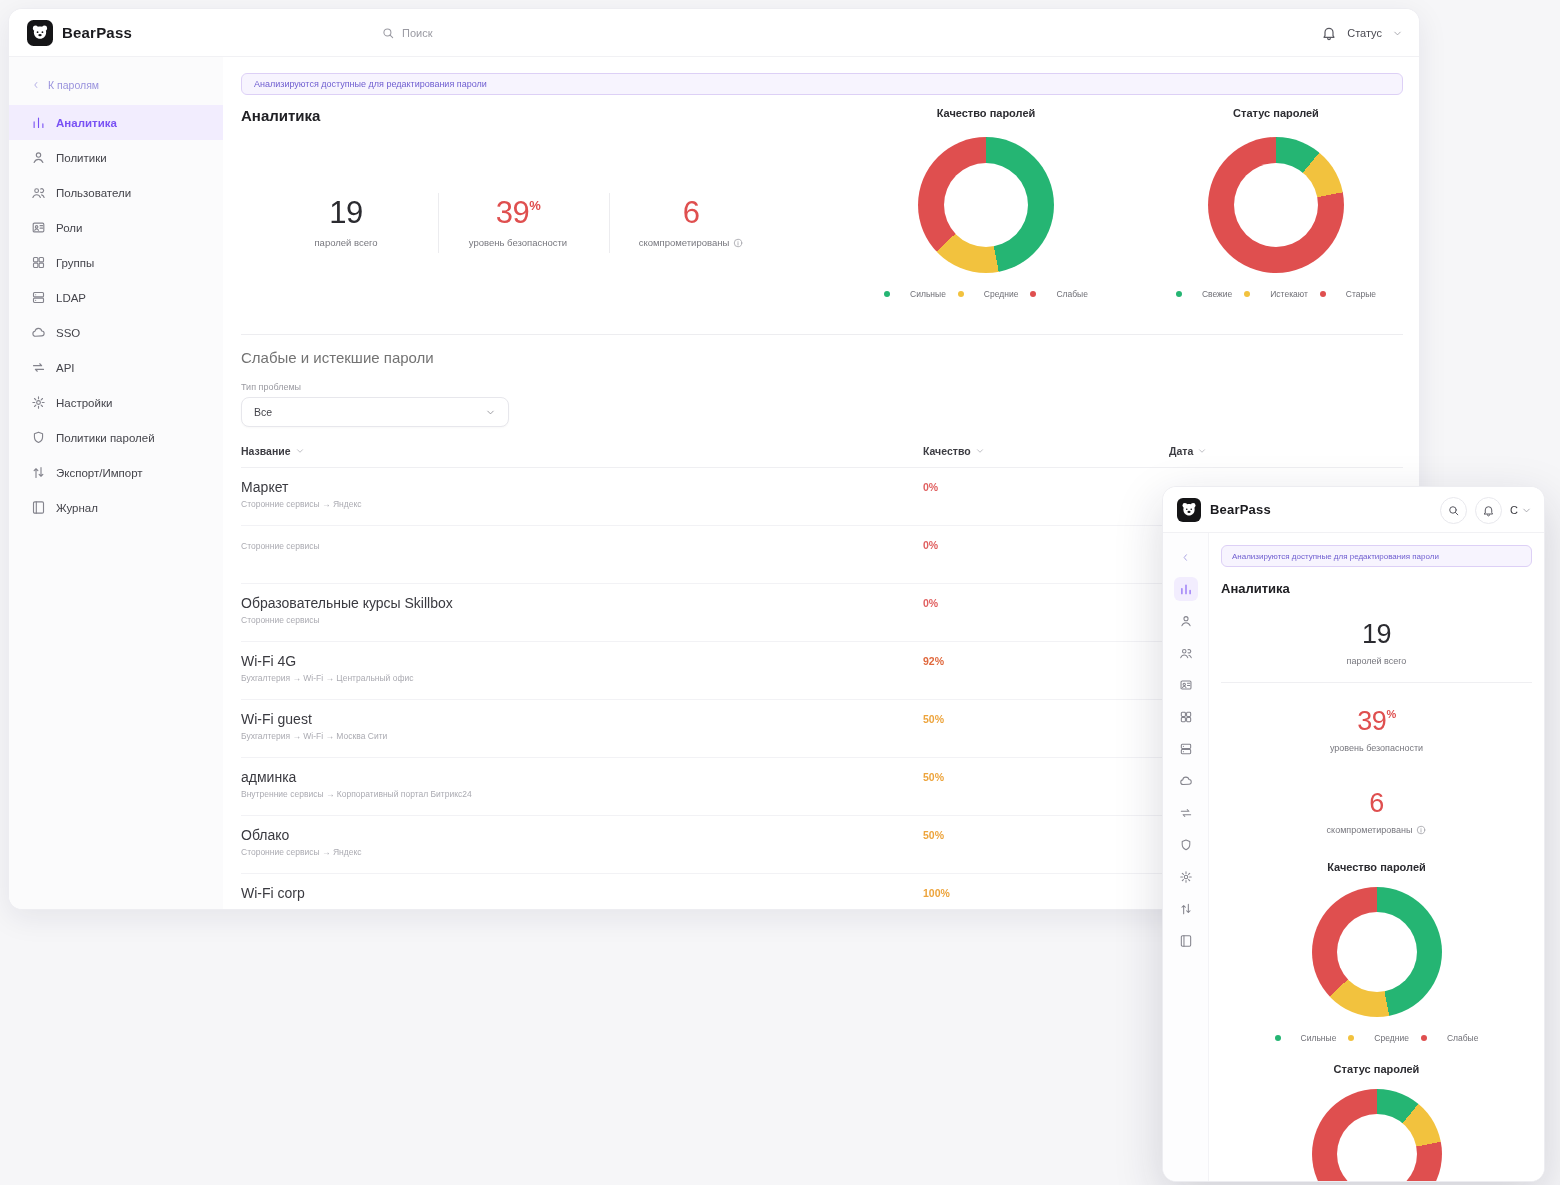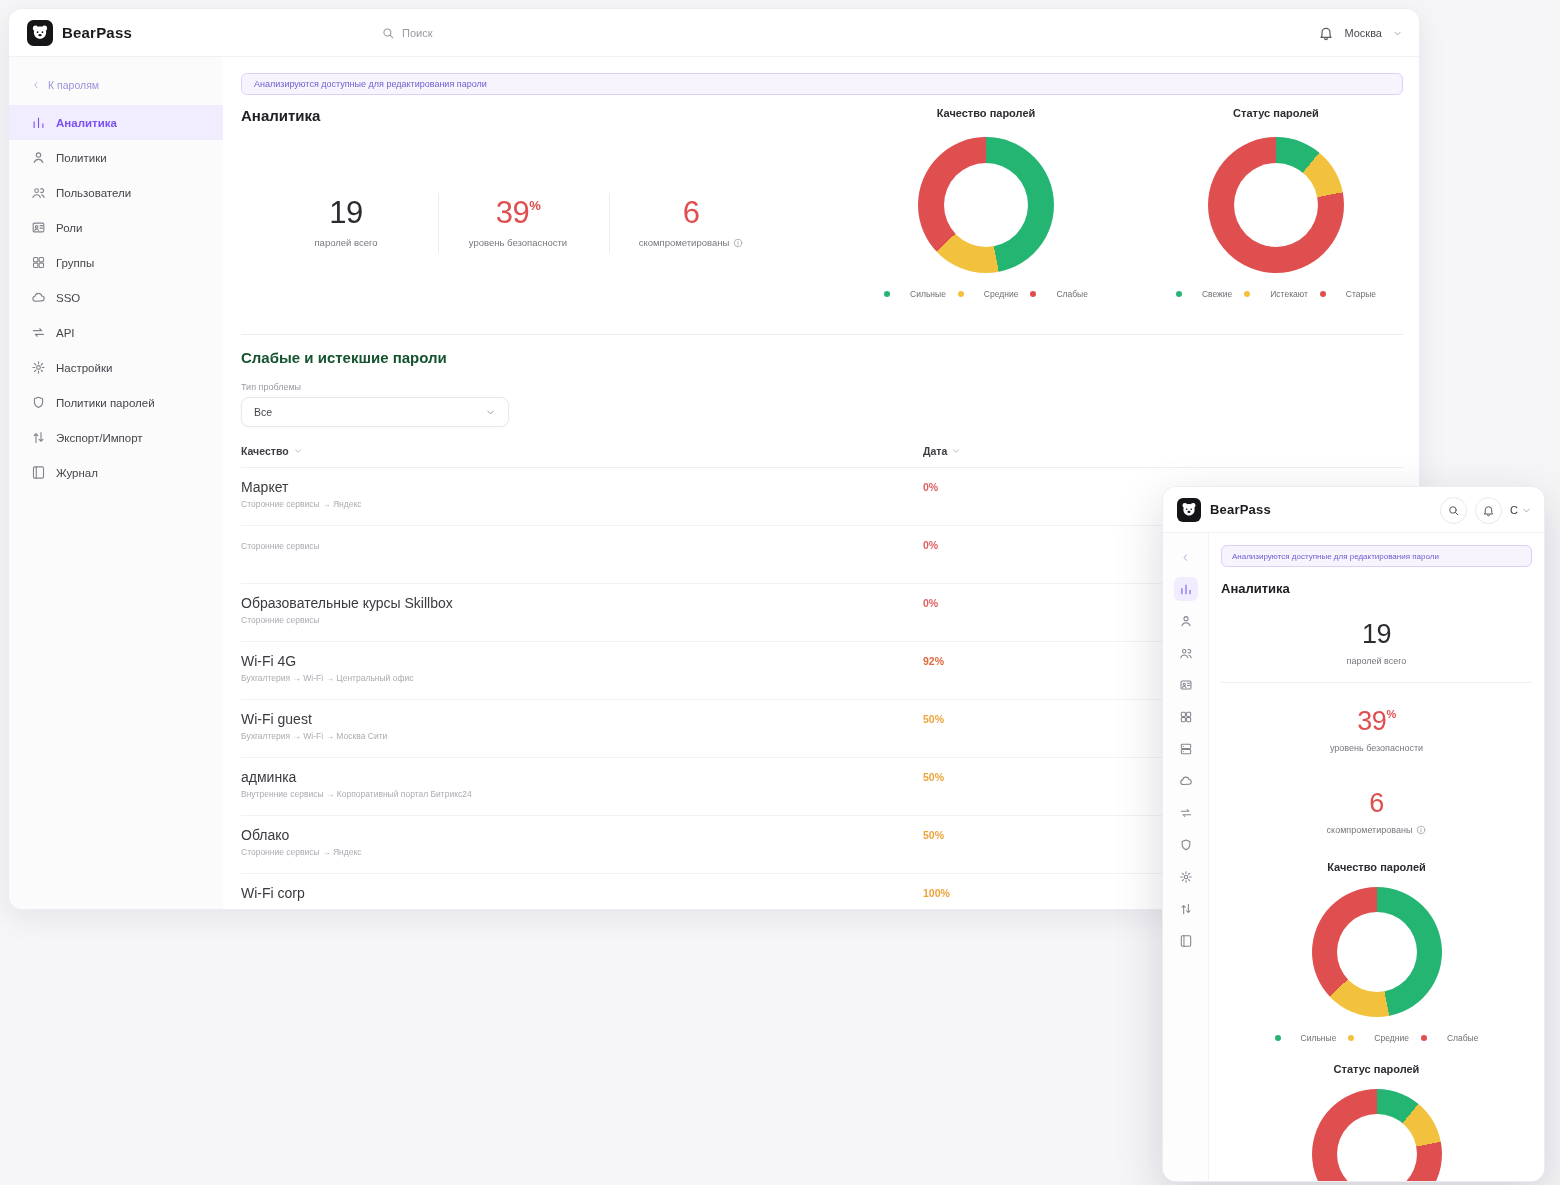--- a/index.html
+++ b/index.html
@@ -52,21 +52,21 @@
   .stat-div{position:absolute;top:90px;width:1px;height:60px;background:#ececef}
 
   .chart-block{position:absolute;top:4px;width:230px;text-align:center}
   .chart-title{font-size:11px;font-weight:700;color:#2c2c31}
   .donut{width:136px;height:136px;border-radius:50%;margin:18px auto 0;position:relative}
   .donut::after{content:"";position:absolute;inset:26px;background:#fff;border-radius:50%}
   .legend{margin-top:16px;display:flex;justify-content:center;gap:12px}
   .legend-item{display:flex;align-items:center;gap:20px;font-size:8.5px;color:#6f6f76}
   .dot{width:6px;height:6px;border-radius:50%;flex:0 0 auto}
 
-  .weak-title{margin-top:14px;font-size:15px;font-weight:700;color:#14532d}
+  .weak-title{margin-top:14px;font-size:15px;font-weight:400;color:#737373}
   .filter-label{margin-top:16px;font-size:9px;color:#9a9aa1}
   .select{margin-top:5px;width:268px;height:30px;border:1px solid #e7e7ec;border-radius:8px;background:#fff;display:flex;align-items:center;justify-content:space-between;padding:0 12px;font-size:10.5px;color:#44444b;box-shadow:0 1px 2px rgba(0,0,0,.03);cursor:pointer}
   .select [data-icon]{width:11px;height:11px;color:#8a8a92}
 
   .table-head{margin-top:18px;display:grid;grid-template-columns:682px 246px 1fr;padding-bottom:10px;border-bottom:1px solid #efeff2}
   .th{display:flex;align-items:center;gap:4px;font-size:10.5px;font-weight:700;color:#3c3c42;cursor:pointer}
   .th [data-icon]{width:10px;height:10px;color:#a9a9b0}
   .trow{display:grid;grid-template-columns:682px 246px 1fr;height:58px;padding-top:11px;border-bottom:1px solid #f2f2f5}
   .row-name .t{font-size:14px;color:#3a3a40}
   .row-name .p{margin-top:4px;font-size:8.5px;color:#ababb2}
@@ -131,21 +131,21 @@
         </span>
       <input placeholder="Поиск" style="">
     </div>
     <div class="user-area">
       <span class="bell" data-icon="bell">
           <svg viewBox="0 0 24 24">
             <path d="M6 16v-5a6 6 0 1 1 12 0v5l1.5 2.5H4.5Z"></path>
             <path d="M10 20a2 2 0 0 0 4 0"></path>
           </svg>
         </span>
-      <span class="user-name">Москва</span>
+      <span class="user-name">Статус</span>
       <span class="chev" data-icon="chevron-down">
           <svg viewBox="0 0 24 24">
             <path d="M6 9l6 6 6-6"></path>
           </svg>
         </span>
     </div>
   </div>
 
   <div class="sidebar">
     <div class="back-link">
@@ -197,20 +197,30 @@
     <div class="nav-item">
       <span data-icon="groups">
           <svg viewBox="0 0 24 24">
             <rect x="4" y="4" width="7" height="7" rx="1.5"></rect>
             <rect x="13" y="4" width="7" height="7" rx="1.5"></rect>
             <rect x="4" y="13" width="7" height="7" rx="1.5"></rect>
             <rect x="13" y="13" width="7" height="7" rx="1.5"></rect>
           </svg>
         </span>
       <span>Группы</span>
+    </div>
+    <div class="nav-item">
+      <span data-icon="server">
+          <svg viewBox="0 0 24 24">
+            <rect x="4" y="4" width="16" height="7" rx="1.5"></rect>
+            <rect x="4" y="13" width="16" height="7" rx="1.5"></rect>
+            <path d="M7.5 7.5h.01M7.5 16.5h.01"></path>
+          </svg>
+        </span>
+      <span>LDAP</span>
     </div>
     <div class="nav-item">
       <span data-icon="cloud">
           <svg viewBox="0 0 24 24">
             <path d="M7 18a4 4 0 0 1-.6-7.95A5.5 5.5 0 0 1 17.2 9.6 3.9 3.9 0 0 1 17 17.4Z"></path>
           </svg>
         </span>
       <span>SSO</span>
     </div>
     <div class="nav-item">
@@ -338,20 +348,28 @@
       <span>Все</span>
       <span data-icon="chevron-down">
           <svg viewBox="0 0 24 24">
             <path d="M6 9l6 6 6-6"></path>
           </svg>
         </span>
     </div>
 
     <div class="table-head">
       <div class="th">
+          <span>Название</span>
+          <span data-icon="chevron-down">
+            <svg viewBox="0 0 24 24">
+              <path d="M6 9l6 6 6-6"></path>
+            </svg>
+          </span>
+        </div>
+      <div class="th">
           <span>Качество</span>
           <span data-icon="chevron-down">
             <svg viewBox="0 0 24 24">
               <path d="M6 9l6 6 6-6"></path>
             </svg>
           </span>
         </div>
       <div class="th">
           <span>Дата</span>
           <span data-icon="chevron-down">

